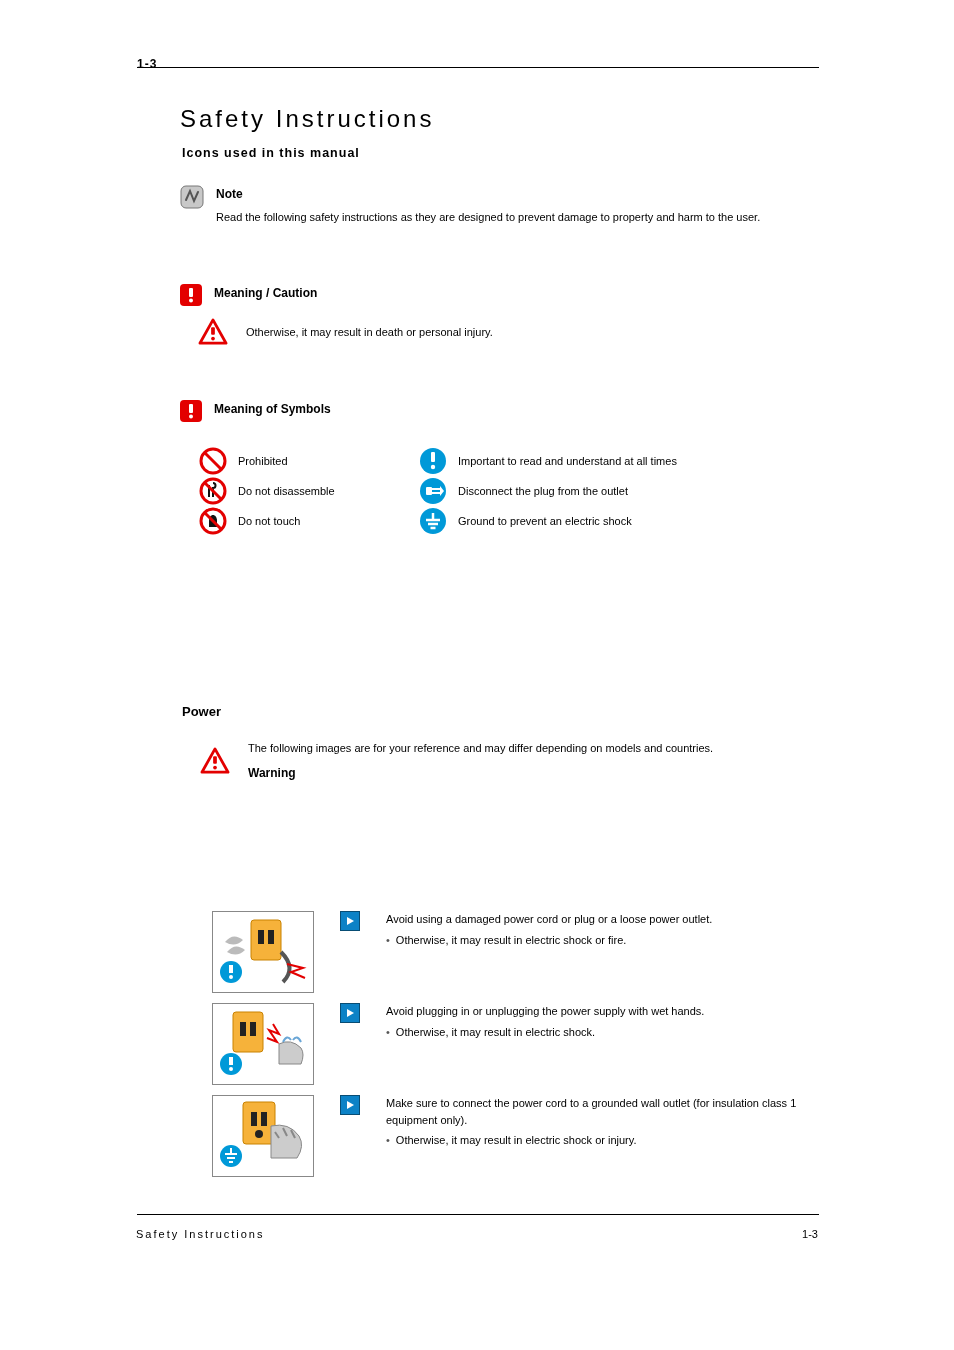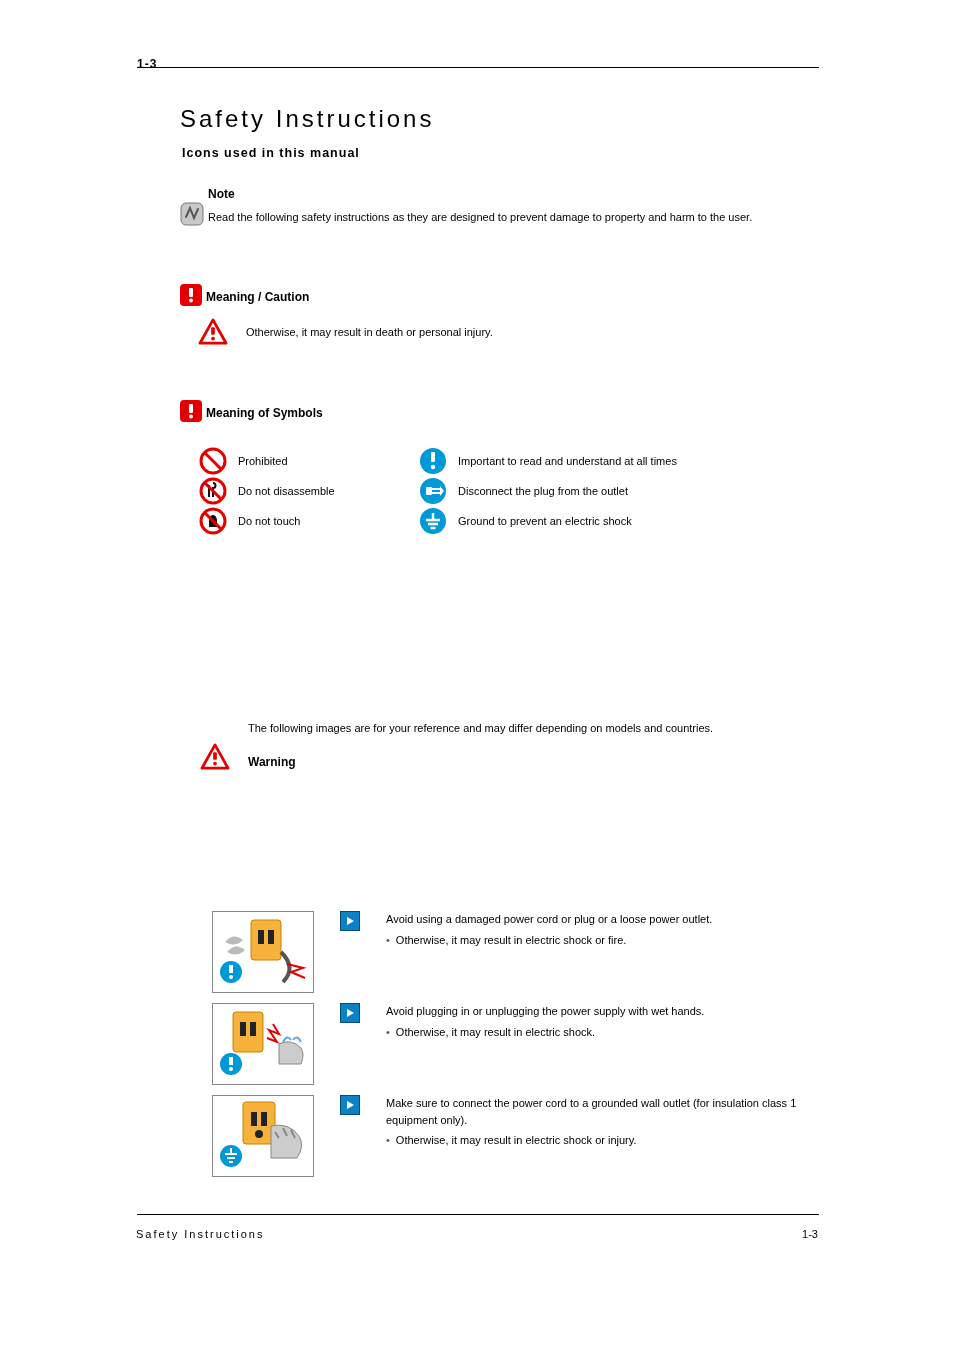--- a/index.html
+++ b/index.html
@@ -82,22 +82,22 @@
     letter-spacing: 2px;
   }
   .footer-right {
     position: absolute;
     top: 1228px;
     right: 136px;
     font-size: 11px;
   }
   .note-row, .sym-row {
     display: flex;
-    gap: 4px;
-    align-items: flex-end;
+    gap: 12px;
+    align-items: flex-start;
   }
   .sym-grid {
     display: grid;
     grid-template-columns: 40px 180px 40px 240px;
     align-items: center;
   }
   .sym-grid .sym-label {
     font-size: 11px;
   }
   .instr-row {
@@ -232,31 +232,32 @@
             <line x1="8" y1="14" x2="22" y2="14" stroke="#fff" stroke-width="2.5"></line>
             <line x1="10" y1="18" x2="20" y2="18" stroke="#fff" stroke-width="2.5"></line>
             <line x1="12.5" y1="22" x2="17.5" y2="22" stroke="#fff" stroke-width="2.5"></line>
           </svg>
       </span>
       <div class="sym-label">Ground to prevent an electric shock</div>
     </div>
   </div>
 
   <div class="block" style="top:702px; left:182px; width:640px;">
-    <div class="note-row" style="margin-top:18px; align-items:flex-end; padding-left:18px; gap:18px;">
+    <div class="sec-head">Power</div>
+    <div class="note-row" style="margin-top:18px; align-items:center; padding-left:18px; gap:18px;">
       <span>
         <svg class="caution-svg" viewBox="0 0 32 30">
             <path d="M16 2 L30 27 L2 27 Z" fill="none" stroke="#e30000" stroke-width="3" stroke-linejoin="round"></path>
             <rect x="14" y="10" width="4" height="8" rx="1" fill="#e30000"></rect>
             <circle cx="16" cy="22" r="2" fill="#e30000"></circle>
           </svg>
       </span>
       <div>
         <div style="font-size:11px;">The following images are for your reference and may differ depending on models and countries.</div>
-        <div style="font-size:12px; font-weight:bold; margin-top:16px;">Warning</div>
+        <div style="font-size:12px; font-weight:bold; margin-top:8px;">Warning</div>
       </div>
     </div>
   </div>
 
   <div class="block" style="top:911px; left:196px;">
     <div class="instr-row">
       <div class="illus-box">
         <svg width="100" height="80" viewBox="0 0 100 80">
           <rect x="38" y="8" width="30" height="40" rx="3" fill="#f6b23a" stroke="#c98200"></rect>
           <rect x="45" y="18" width="6" height="14" fill="#222"></rect>

